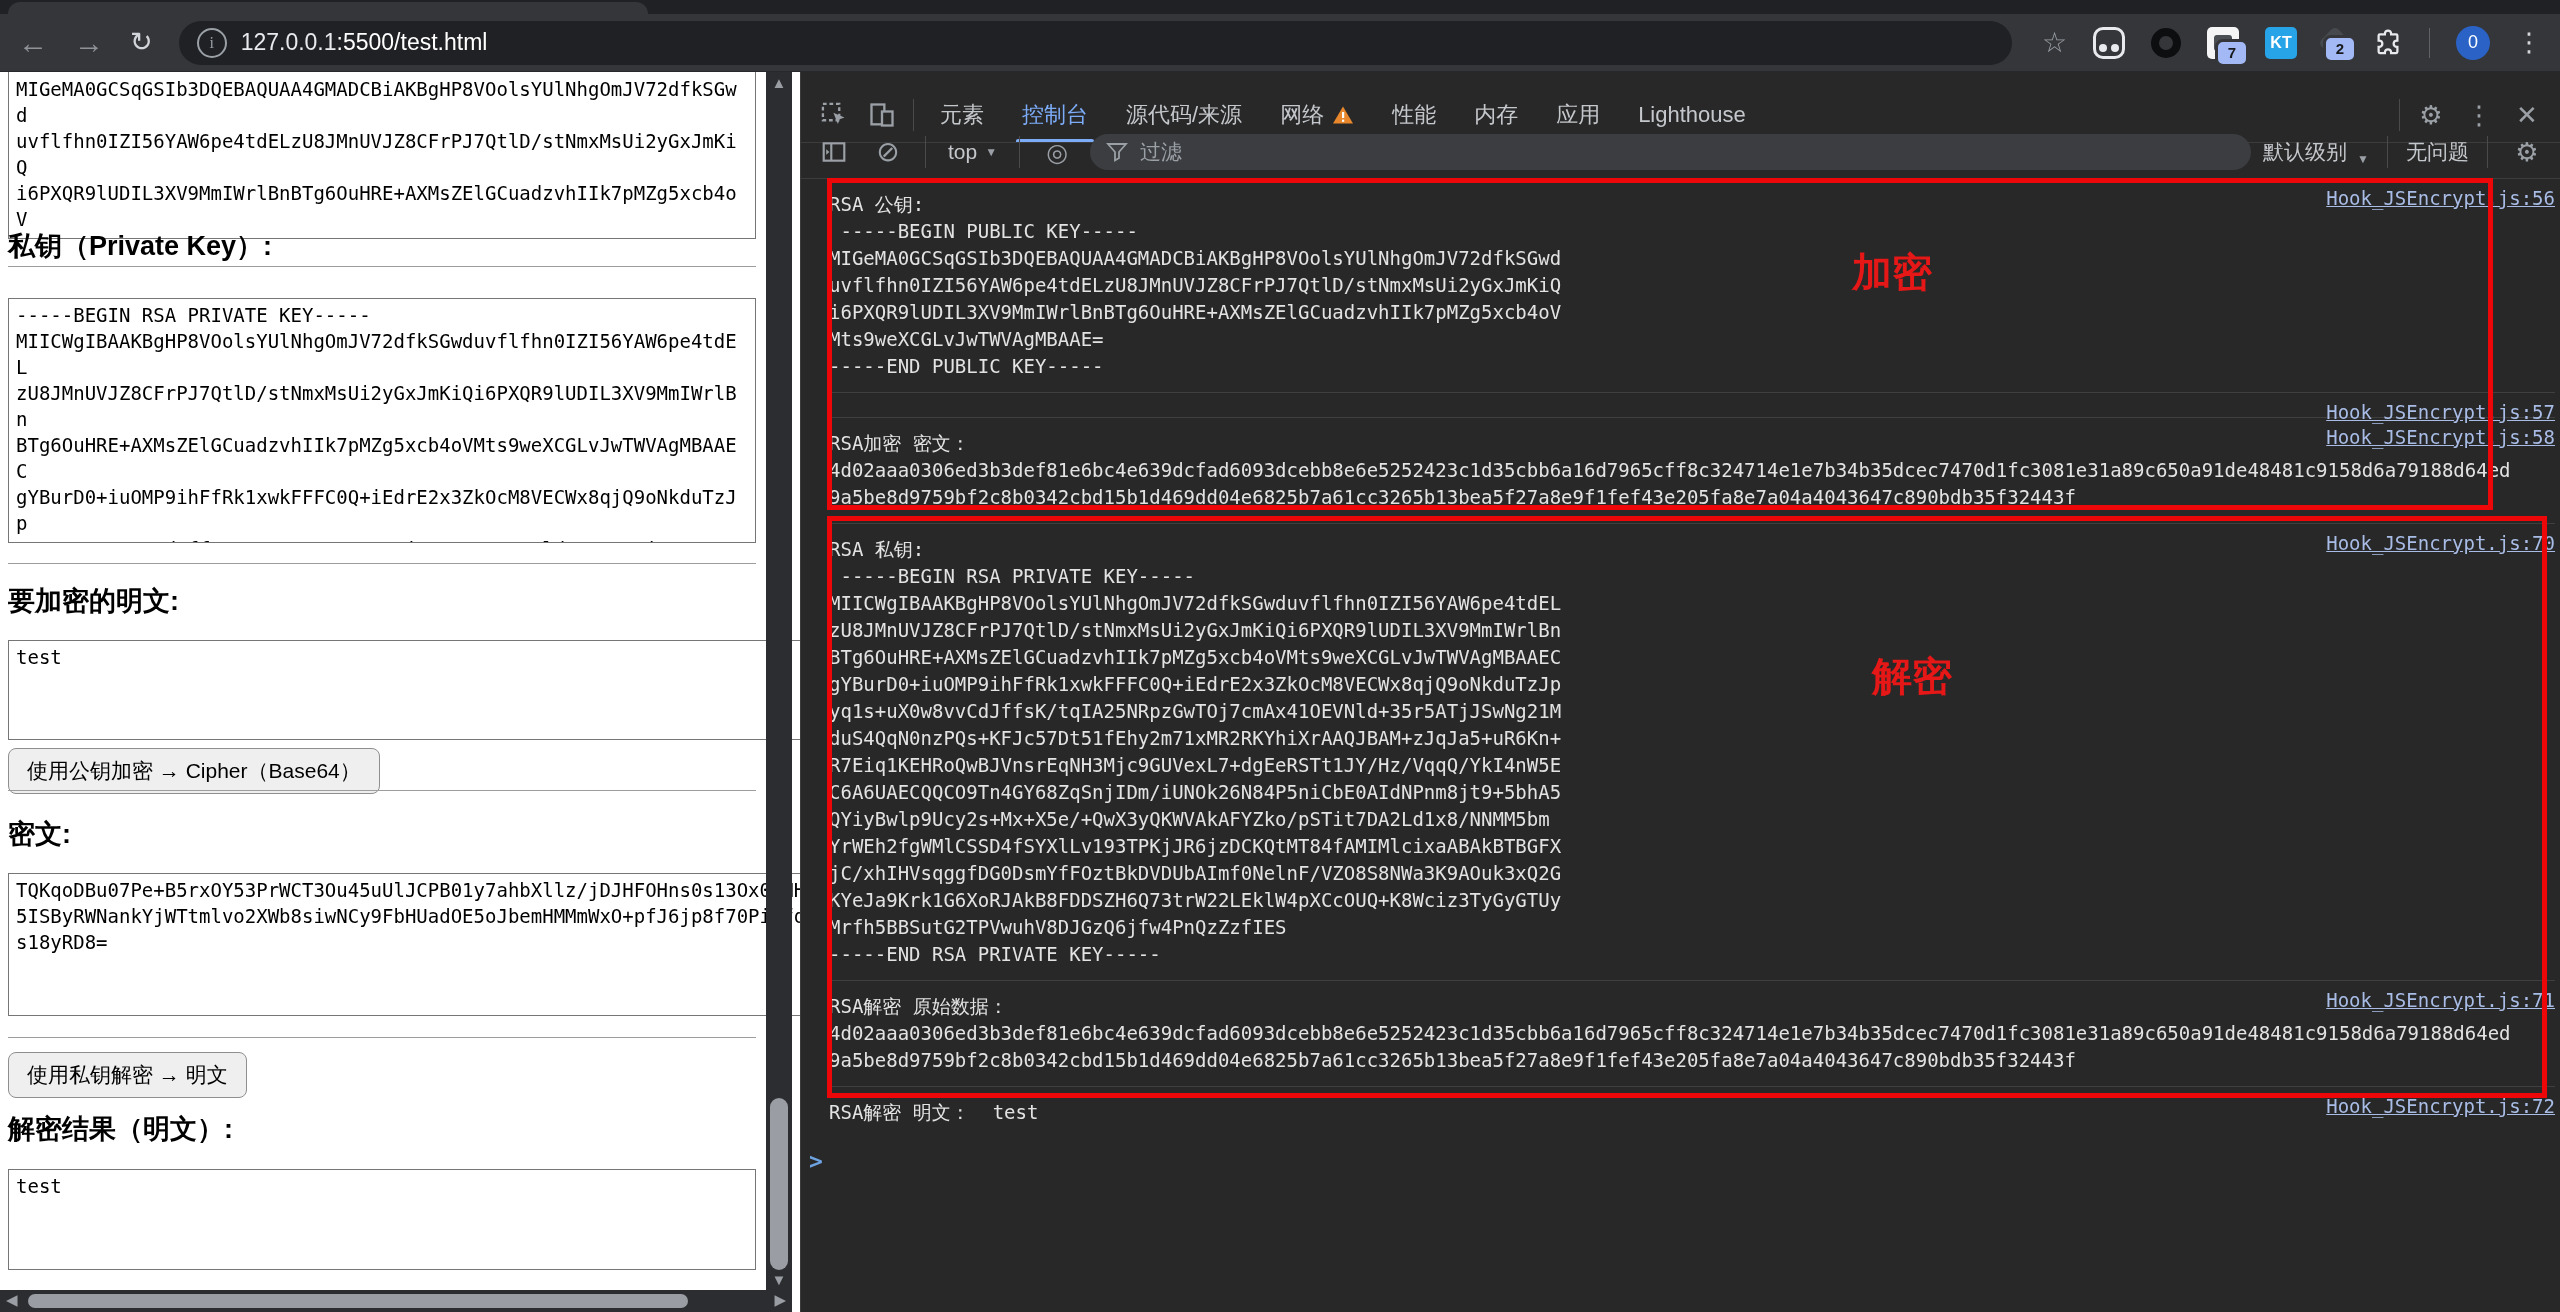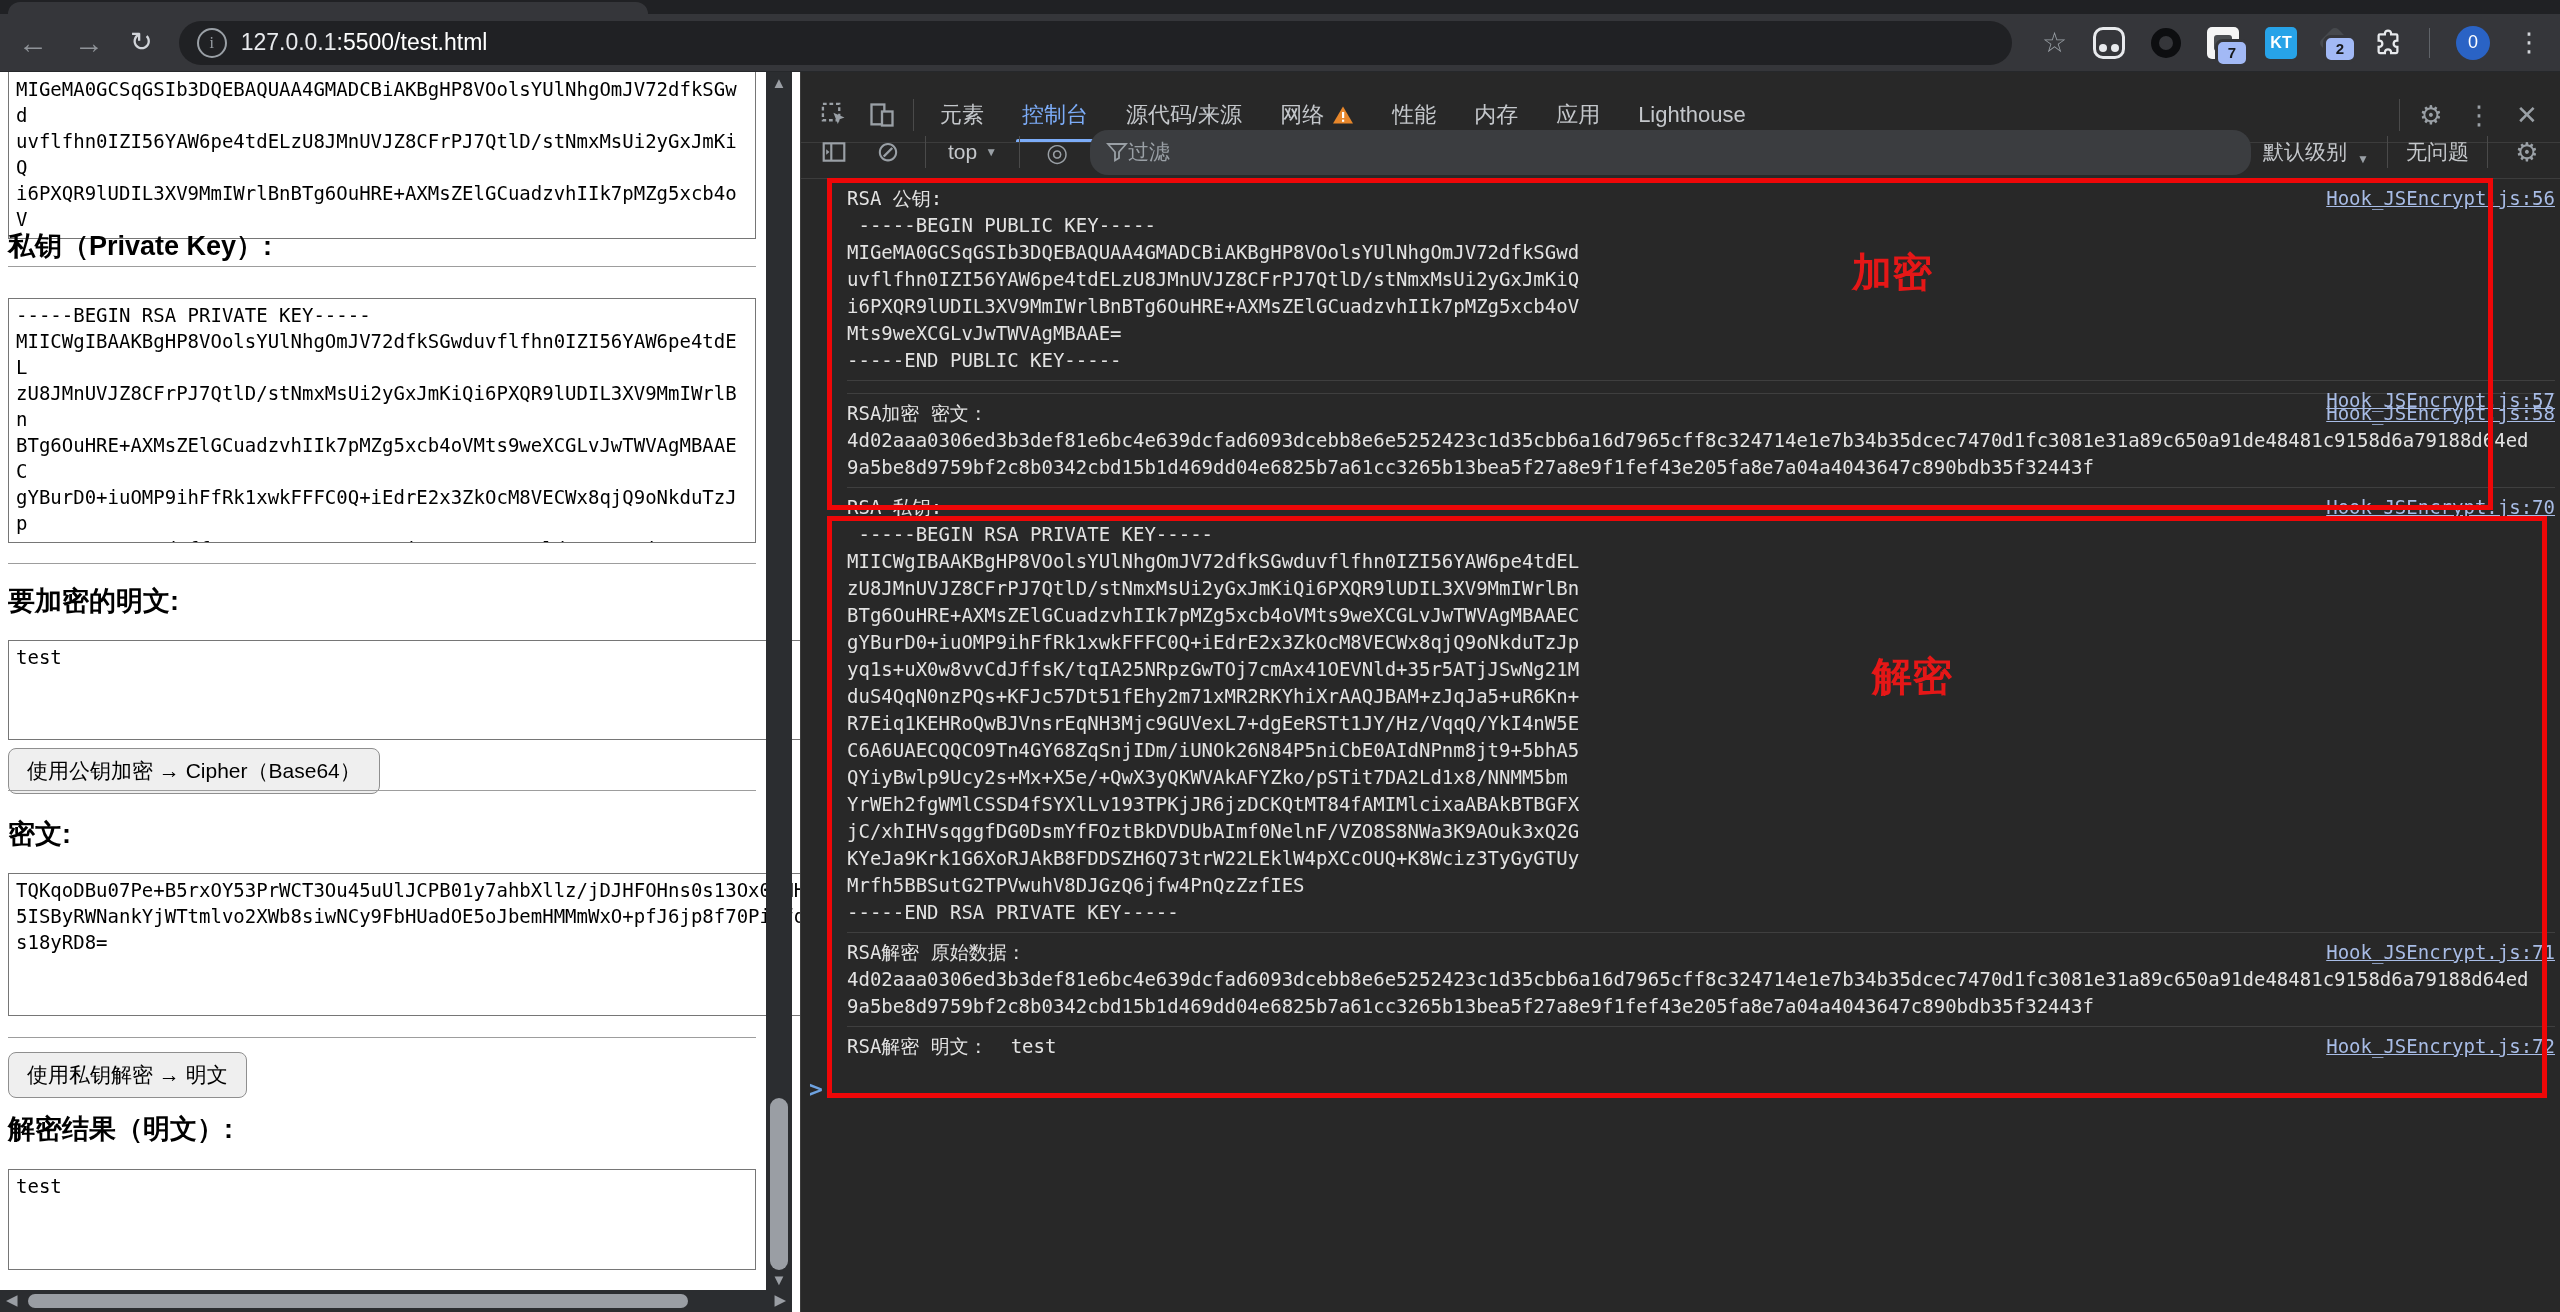--- a/index.html
+++ b/index.html
@@ -55,28 +55,28 @@
   .dt-icbtn{width:42px;height:42px;display:flex;align-items:center;justify-content:center;flex:none;}
   .dt-vdiv{width:1px;height:32px;background:#4a4a4a;margin:0 4px;flex:none;}
   .dt-tab{height:54px;display:flex;align-items:center;gap:8px;padding:0 16px;font-size:22px;color:#c4c7cb;position:relative;white-space:nowrap;}
   .dt-tab.active{color:#7cacf8;}
   .dt-tab.active::after{content:"";position:absolute;left:10px;right:10px;bottom:0;height:3px;background:#7cacf8;border-radius:2px 2px 0 0;}
   .dt-tabbar-right{margin-left:auto;display:flex;align-items:center;gap:6px;}
   .dt-glyph{color:#9aa0a6;font-size:26px;line-height:1;}
   .dt-toolbar{position:absolute;left:0;top:54px;right:0;height:53px;display:flex;align-items:center;gap:12px;padding:0 12px;border-bottom:1px solid #3c3c3c;box-sizing:border-box;}
   .ctx-select{display:flex;align-items:center;gap:8px;font-size:21px;color:#c4c7cb;padding:0 6px;}
   .caret{font-size:12px;color:#9aa0a6;}
-  .filter-pill{flex:1;max-width:1240px;height:45px;background:#3b3d40;border-radius:18px;display:flex;align-items:center;gap:0;padding:0 16px;color:#9aa0a6;font-size:21px;}
+  .filter-pill{flex:1;max-width:1240px;height:36px;background:#3b3d40;border-radius:18px;display:flex;align-items:center;gap:12px;padding:0 16px;color:#9aa0a6;font-size:21px;}
   .dt-toolbar-right{margin-left:auto;display:flex;align-items:center;gap:14px;}
   .lvl{display:flex;align-items:flex-end;gap:10px;font-size:21px;color:#c4c7cb;}
   .issues{font-size:21px;color:#c4c7cb;}
 
   .console{position:absolute;left:0;top:107px;right:0;bottom:0;font-family:"DejaVu Sans Mono","Liberation Mono",monospace;font-size:19px;line-height:27px;color:#e3e3e3;}
   .entries{margin:0 5px 0 28px;}
-  .entry{position:relative;padding:6px 0;border-bottom:1px solid #3f3f3f;margin-left:18px;}
+  .entry{position:relative;padding:12px 0;border-bottom:1px solid #3f3f3f;}
   .entry-text{white-space:pre-wrap;word-break:break-all;padding-right:0;}
   .src-link{position:absolute;top:6px;right:0;color:#a8bce6;text-decoration:underline;font-size:19px;white-space:nowrap;}
   .prompt{color:#6ea2e0;font-size:23px;font-weight:bold;padding:10px 0 0 8px;}
 
   
   .anno{position:absolute;border:5px solid #ee0708;box-sizing:border-box;z-index:20;pointer-events:none;}
   .anno-label{position:absolute;color:#e51717;font-size:40px;font-weight:bold;font-family:"Liberation Sans",sans-serif;}
 
   svg{display:block;}
 </style>

